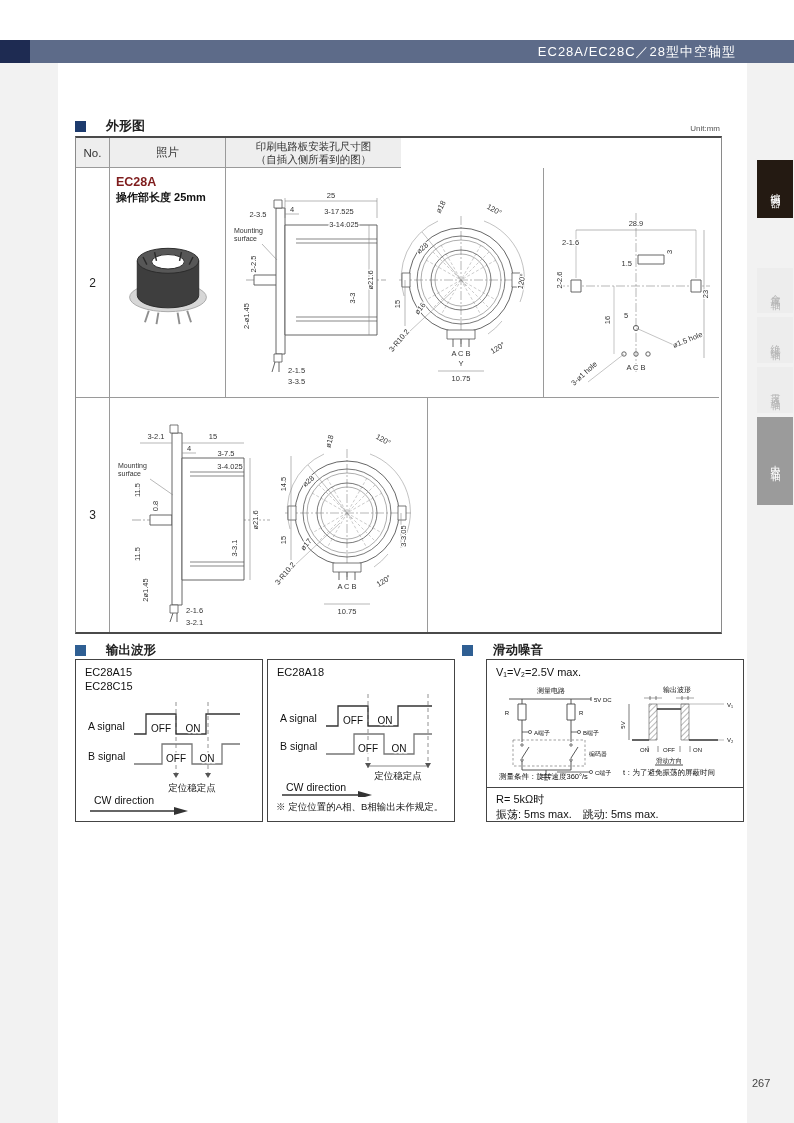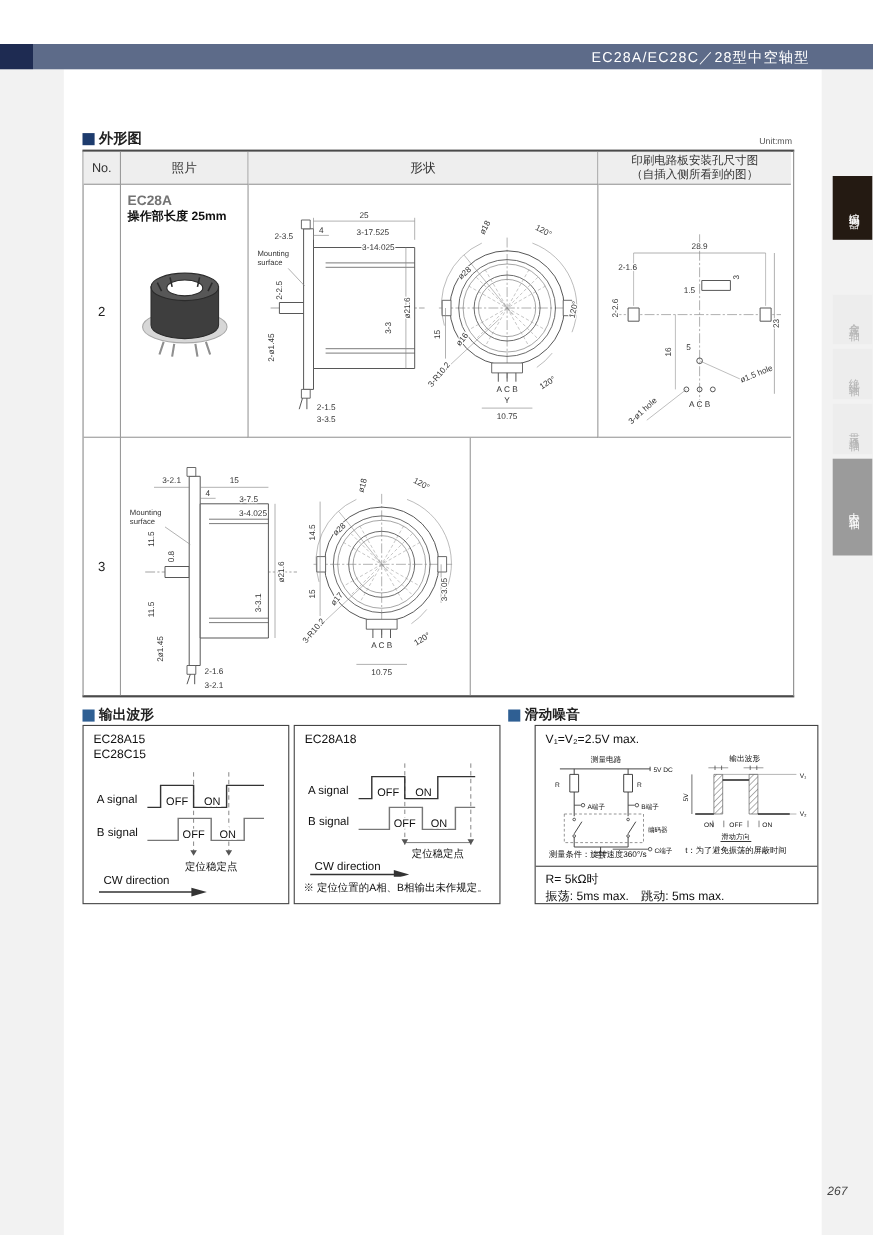--- a/index.html
+++ b/index.html
@@ -7,38 +7,38 @@
         font-family:"Liberation Sans",sans-serif;color:#222;}
   .strip{position:absolute;top:63px;height:1060px;background:#f2f2f2;}
   .strip.left{left:0;width:58px;}
   .strip.right{right:0;width:47px;}
   
   .hdr-block{position:absolute;left:0;top:40px;width:30px;height:23px;background:#1e2b52;}
   .hdr-bar{position:absolute;left:30px;top:40px;width:764px;height:23px;background:#5d6b89;
            color:#fff;font-size:13px;letter-spacing:1px;line-height:23px;text-align:right;
            padding-right:58px;box-sizing:border-box;}
   
-  .sec{position:absolute;display:flex;align-items:center;gap:4px;font-weight:bold;font-size:13px;color:#222;}
+  .sec{position:absolute;display:flex;align-items:center;gap:20px;font-weight:bold;font-size:13px;color:#222;}
   .sq{width:11px;height:11px;background:#1d3b6d;display:inline-block;}
   .sq.blue{background:#2f5f93;}
   .unit{position:absolute;left:640px;top:124px;width:80px;text-align:right;font-size:8px;color:#555;}
   
   .dtable{position:absolute;left:75px;top:136px;width:645px;border:1px solid #8a8a8a;
           border-top:2px solid #4a4a4a;border-bottom:2px solid #4a4a4a;background:#fff;}
   .trow{display:flex;}
   .c{border-right:1px solid #9a9a9a;border-bottom:1px solid #9a9a9a;box-sizing:border-box;position:relative;}
   .c.last{border-right:none;}
   .trow.lastrow .c{border-bottom:none;}
   .thead .c{background:#eeeeee;display:flex;flex-direction:column;justify-content:center;
             align-items:center;font-size:11.5px;color:#333;height:30px;}
   .thead .c .sub{font-size:10.5px;line-height:13px;text-align:center;}
   .w-no{width:34px;} .w-photo{width:116px;} .w-shape{width:318px;} .w-pcb{width:175px;}
   .cell-no{display:flex;align-items:center;justify-content:center;font-size:12px;color:#222;}
   .cell-photo{padding:7px 6px;}
-  .model{font-weight:bold;font-size:12.5px;line-height:15px;color:#737373;}
+  .model{font-weight:bold;font-size:12.5px;line-height:15px;color:#7f1d1d;}
   .desc{font-weight:bold;font-size:11px;line-height:14px;color:#111;}
   .photo-wrap{display:flex;justify-content:center;margin-top:26px;}
   
   .drw text{font-size:7.5px;fill:#333;}
   .drw .t7{font-size:7px;}
   .drw .halo{paint-order:stroke;stroke:#fff;stroke-width:2.2px;}
   .drw line,.drw path,.drw rect,.drw circle,.drw polyline{vector-effect:non-scaling-stroke;}
   
   .wbox{position:absolute;border:1.5px solid #444;background:#fff;box-sizing:border-box;}
   .wmodels{position:absolute;left:9px;top:6px;font-weight:normal;font-size:11px;line-height:13.5px;color:#111;}
@@ -55,21 +55,21 @@
   .nz text{font-size:6px;fill:#111;}
   
   .tab{position:absolute;left:757px;width:36px;display:flex;align-items:center;justify-content:center;
        writing-mode:vertical-rl;font-size:10px;letter-spacing:3px;}
   .tab1{top:160px;height:58px;background:#241a12;color:#fff;}
   .tab-l{background:#ededed;color:#b5b5b5;}
   .tab2{top:268px;height:45px;} .tab3{top:317px;height:46px;} .tab4{top:367px;height:46px;}
   .tab5{top:417px;height:88px;background:#9b9b9b;color:#fff;}
   
   .brand{position:absolute;left:338px;top:1066px;font-size:20px;font-weight:bold;color:#2c6ca7;letter-spacing:1px;}
-  .pageno{position:absolute;left:752px;top:1077px;font-size:11px;color:#444;font-style:italic;}
+  .pageno{position:absolute;left:752px;top:1077px;font-size:11px;color:#444;}
 </style>
 </head>
 <body>
 
 <div class="page">
   <div class="strip left"></div>
   <div class="strip right"></div>
 
   <div class="hdr-block"></div>
   <div class="hdr-bar">EC28A/EC28C／28型中空轴型</div>
@@ -77,21 +77,20 @@
   <div class="sec" style="left:75px;top:117px;">
     <span class="sq"></span>
     <span>外形图</span>
   </div>
   <div class="unit">Unit:mm</div>
 
   <div class="dtable">
     <div class="trow thead">
       <div class="c w-no">No.</div>
       <div class="c w-photo">照片</div>
-      <div class="c w-shape">形状</div>
       <div class="c w-pcb last">
         <div class="sub">印刷电路板安装孔尺寸图</div>
         <div class="sub">（自插入侧所看到的图）</div>
       </div>
     </div>
 
     <div class="trow" style="height:230px;">
       <div class="c w-no cell-no">2</div>
       <div class="c w-photo cell-photo">
         <div class="model">EC28A</div>

